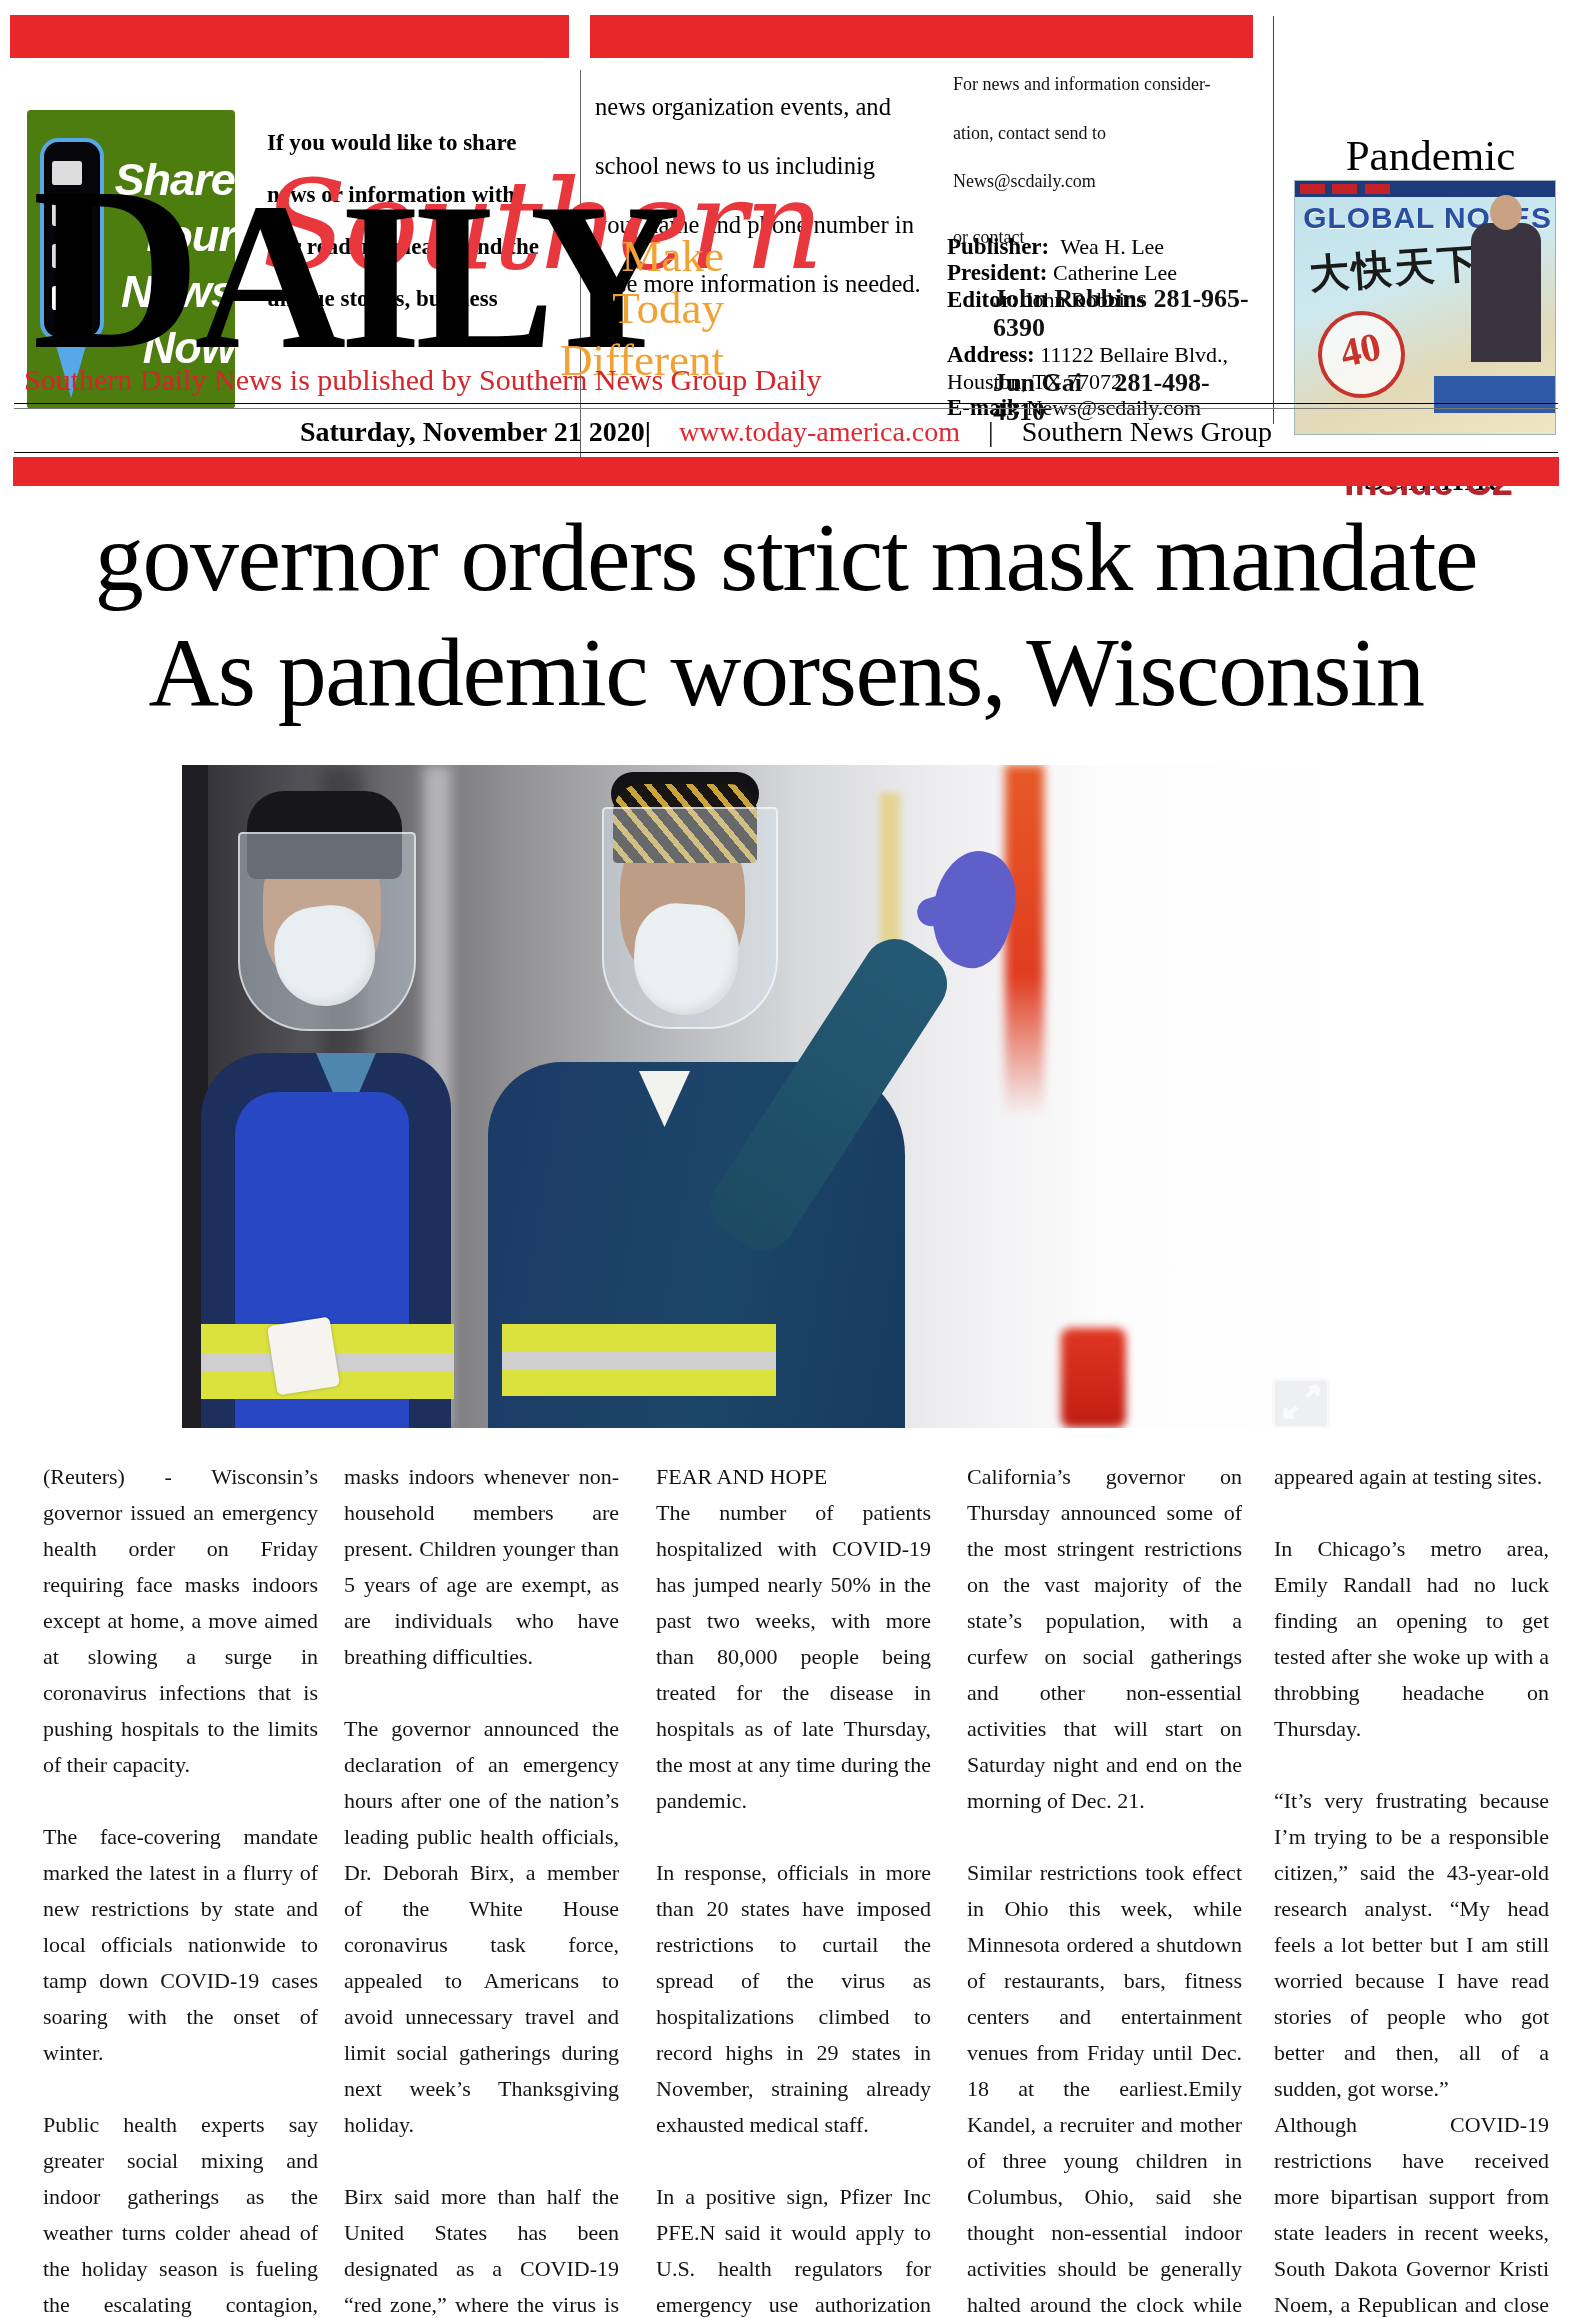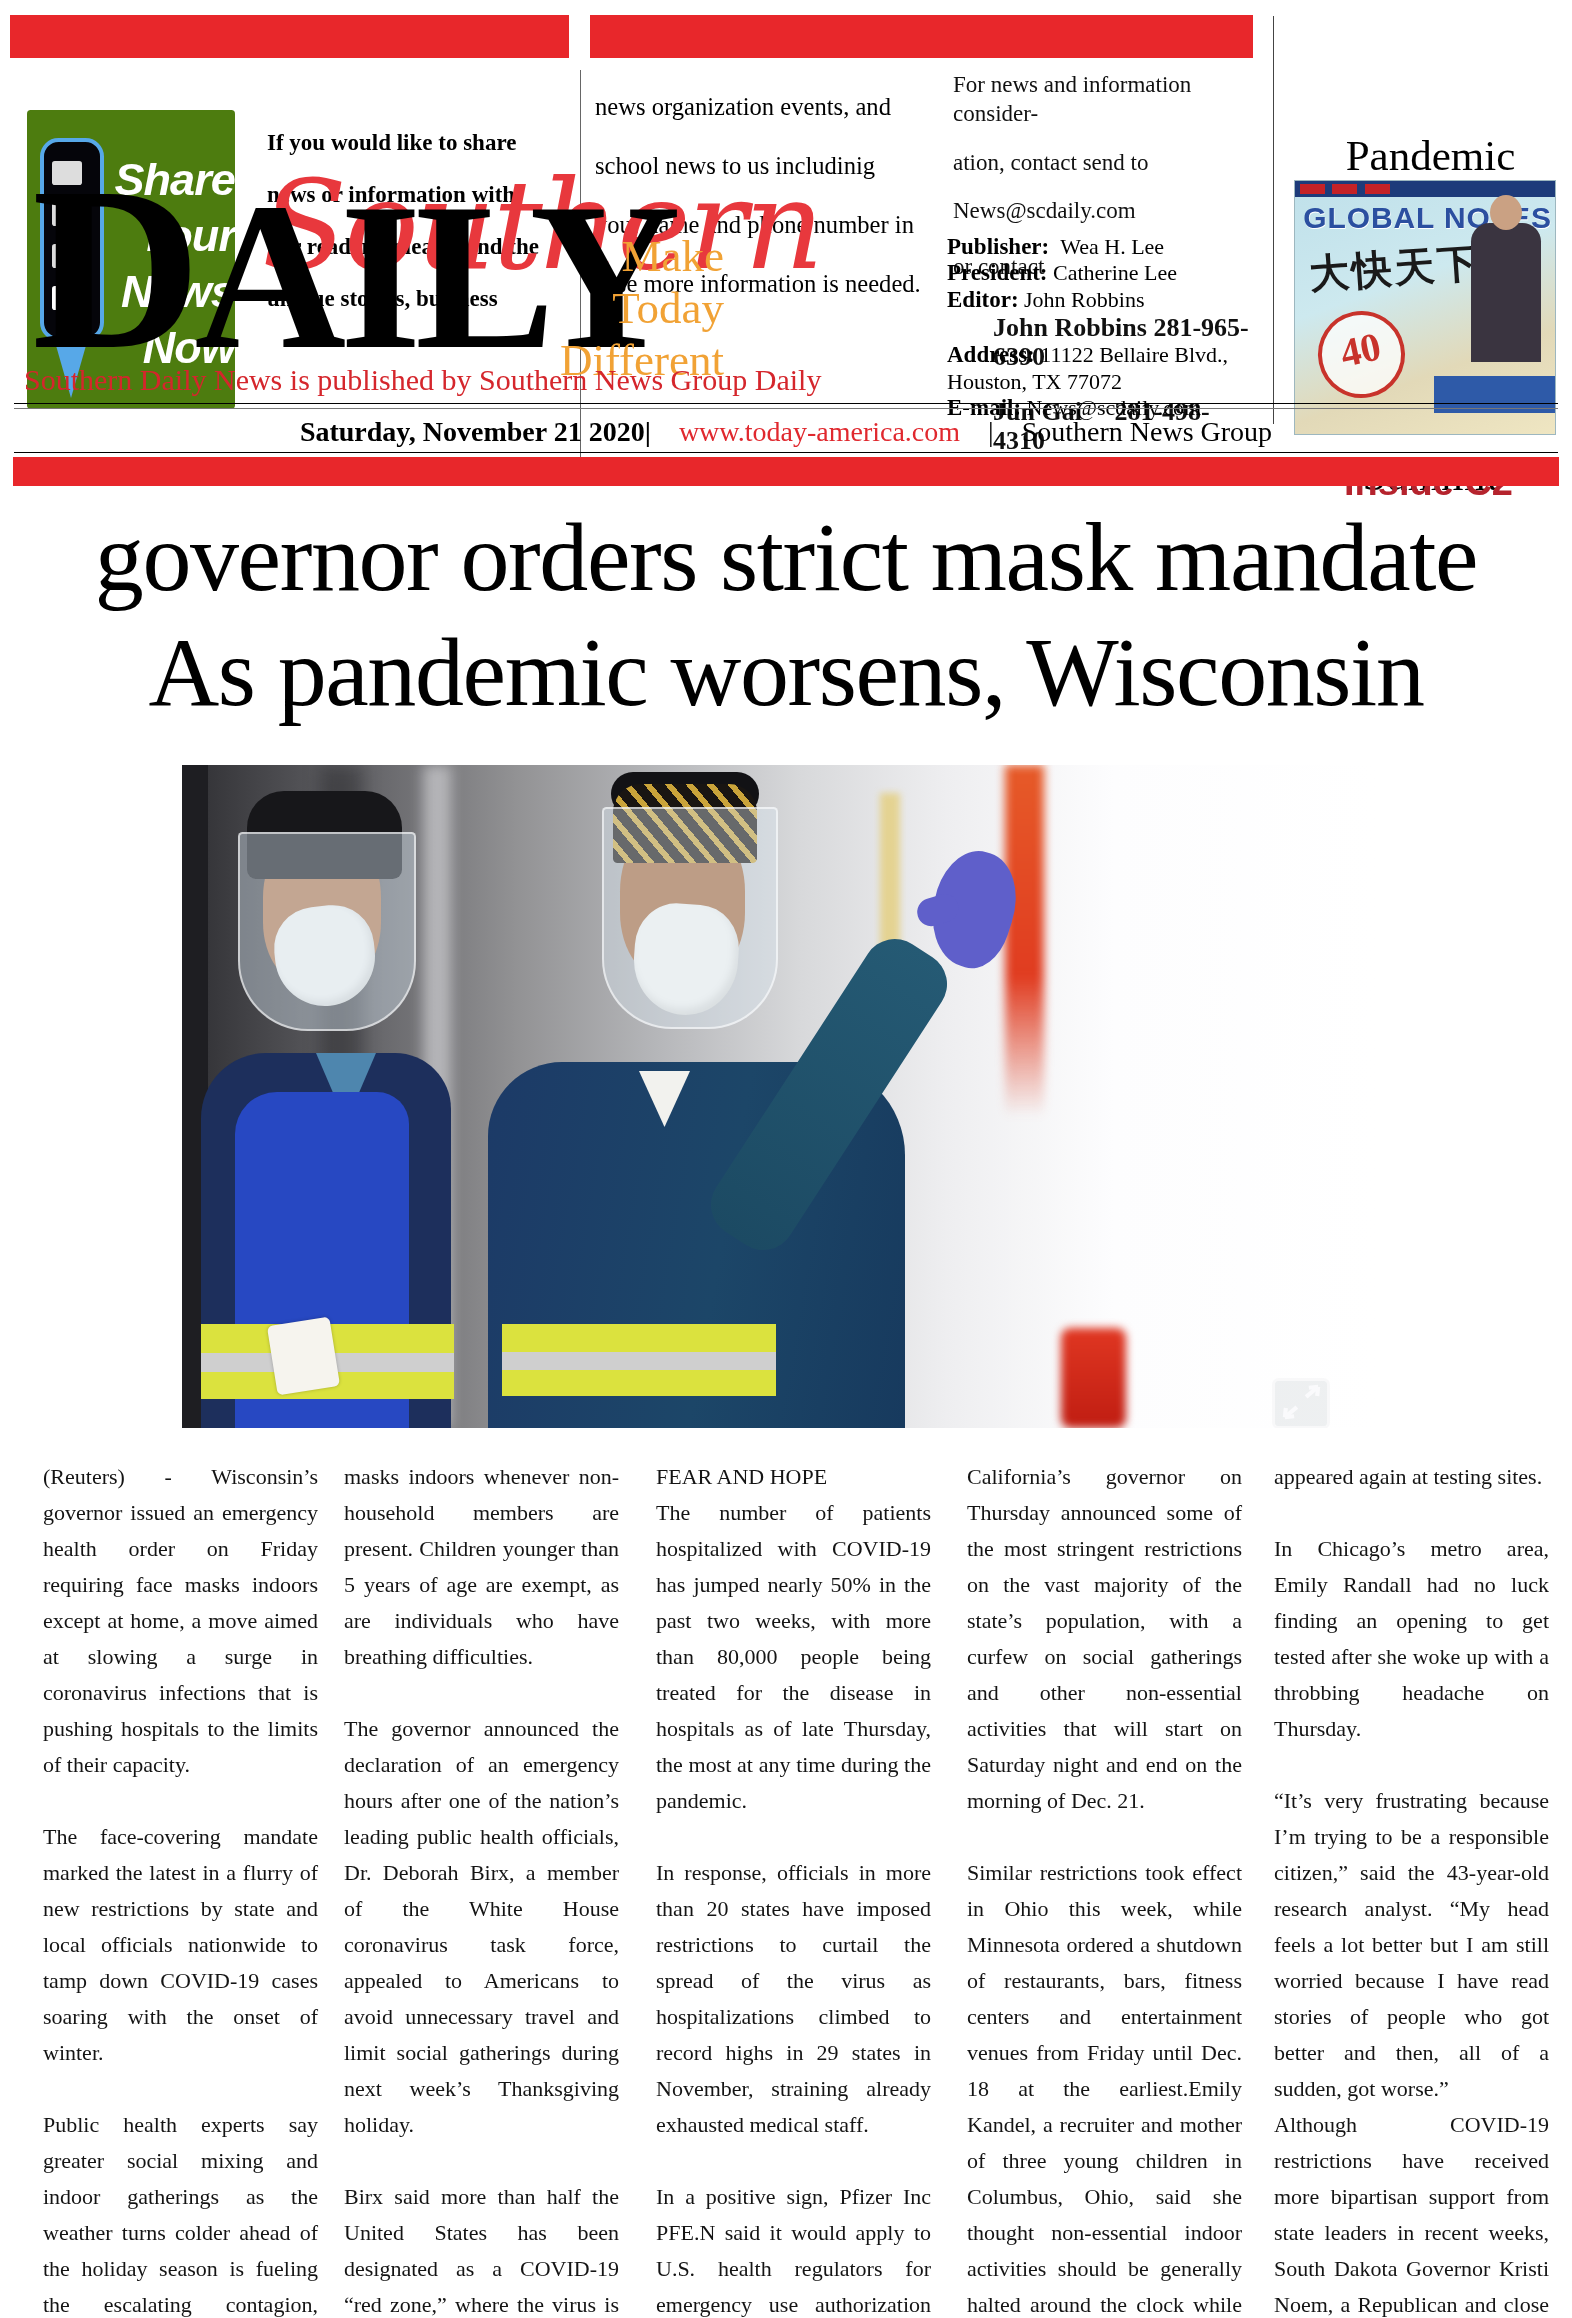--- a/index.html
+++ b/index.html
@@ -8,21 +8,21 @@
   .ab{position:absolute;}
   
   .redbar{background:#e8272b;height:43px;top:15.3px;}
   .vrule{width:1.4px;background:#555;}
   .share-box{left:27px;top:110px;width:208px;height:299px;background:#4d7c0f;border-radius:3.7px;text-align:right;}
   .pin{left:13px;top:28px;width:56px;height:195px;border:4.6px solid #57a8e8;border-radius:18.5px;background:#05050a;}
   .pin i{position:absolute;left:8.3px;width:30px;height:24px;background:#ddd;border-radius:2.8px;}
   .pin-tip{left:28px;top:232px;width:0;height:0;border-left:16px solid transparent;border-right:16px solid transparent;border-top:56px solid #57a8e8;}
   .share-txt{left:74px;top:42px;color:#fff;font-weight:700;font-style:italic;font-size:45px;line-height:56px;white-space:pre-line;font-family:"Liberation Sans",sans-serif;letter-spacing:-0.9px;}
   .topcol{font-size:23px;line-height:52px;color:#000;}
-  .contact-line{font-size:23px;line-height:29px;}
+  .contact-line{font-size:18px;line-height:29px;}
   .contact-bold{font-weight:700;font-size:26px;margin-left:40px;}
   
   .teaser{left:1289px;top:116px;width:283px;text-align:center;font-size:43px;line-height:80px;color:#000;}
   .cover{left:1294px;top:180px;width:260px;height:253px;background:linear-gradient(160deg,#bfe0ea 0%,#cde9ef 40%,#e2d9b8 70%,#efe6c2 100%);overflow:hidden;border:0.9px solid #9db7bf;}
   .cover-topbar{left:0;top:0;width:100%;height:16px;background:#1d3b7a;}
   .cover-topbar i{position:absolute;top:2.8px;width:25px;height:10.2px;background:#c42227;}
   .cover-gn{left:8.3px;top:20.4px;width:100%;font-weight:700;font-size:30px;color:#2b4fa0;letter-spacing:0.9px;font-family:"Liberation Sans",sans-serif;text-shadow:0.5px 0.5px 0 #fff;}
   .cover-brush{left:14px;top:60px;font-size:40px;font-weight:700;color:#1a1a1a;transform:rotate(-4deg);letter-spacing:2.8px;}
   .cover-seal{left:23px;top:130px;width:79px;height:79px;border:4.6px solid #c8332b;border-radius:50%;color:#c8332b;font-weight:700;font-size:40px;text-align:center;line-height:70px;background:rgba(255,255,255,.75);transform:rotate(-12deg);}
   .cover-person{left:176px;top:42px;width:70px;height:139px;background:#3a3440;border-radius:18.5px 18.5px 0 0;}

